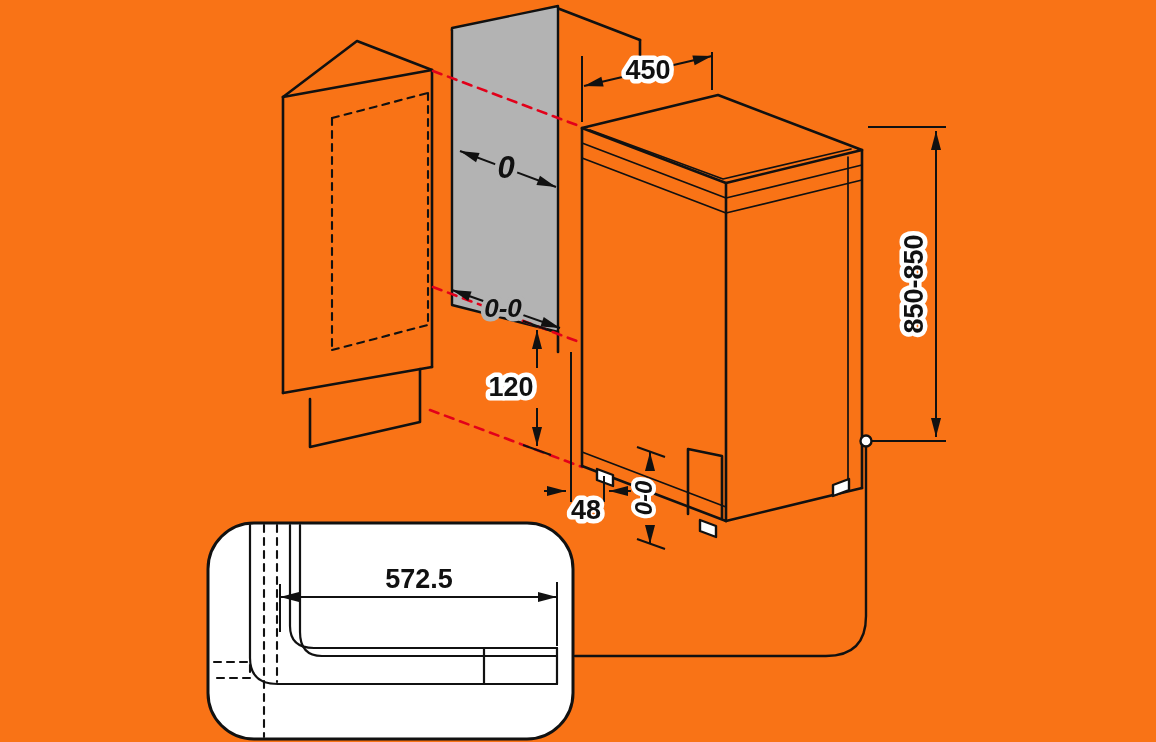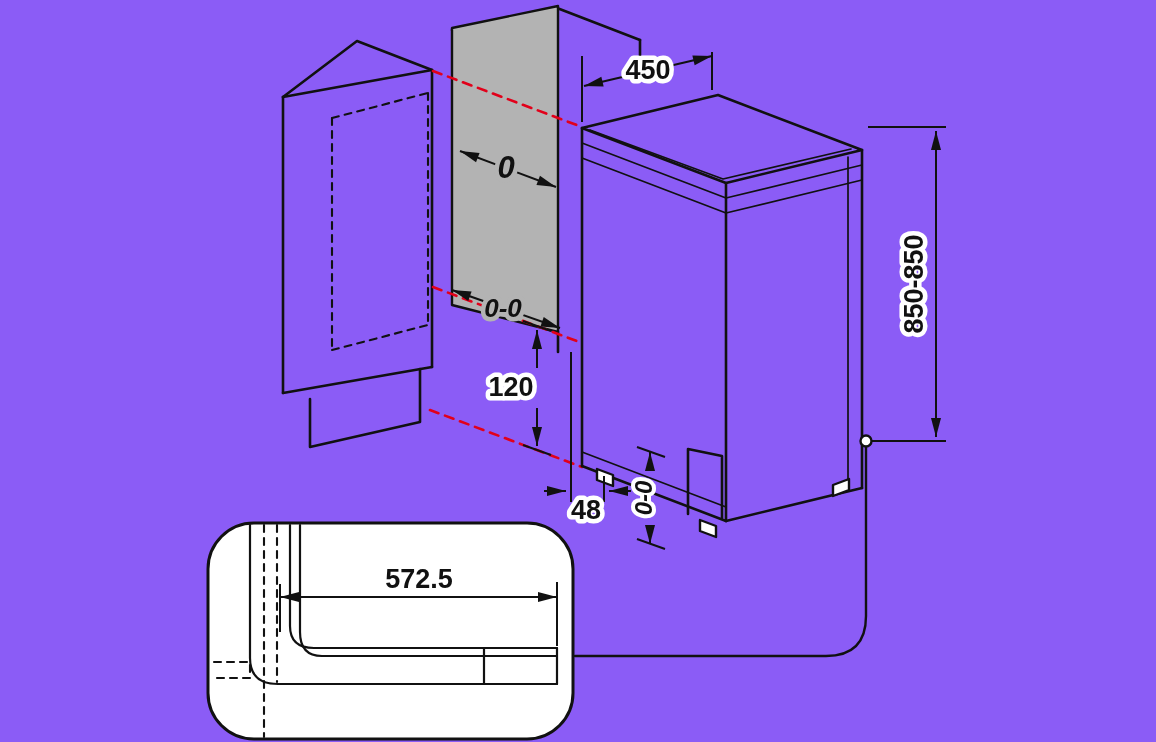--- a/index.html
+++ b/index.html
@@ -1,16 +1,16 @@
 <!DOCTYPE html>
 <html><head>
 <meta charset="utf-8">
 <style>
   html,body{margin:0;padding:0;background:#ffffff;}
-  .stage{width:1156px;height:742px;background:#8b5cf6;overflow:hidden;}
+  .stage{width:1156px;height:742px;background:#f97316;overflow:hidden;}
   svg{display:block;}
   text{
     font-family:"Liberation Sans","DejaVu Sans",sans-serif;
     font-weight:bold;
     fill:#111111;
     paint-order:stroke;
     stroke-linejoin:round;
     stroke-linecap:round;
     stroke:none;
   }

